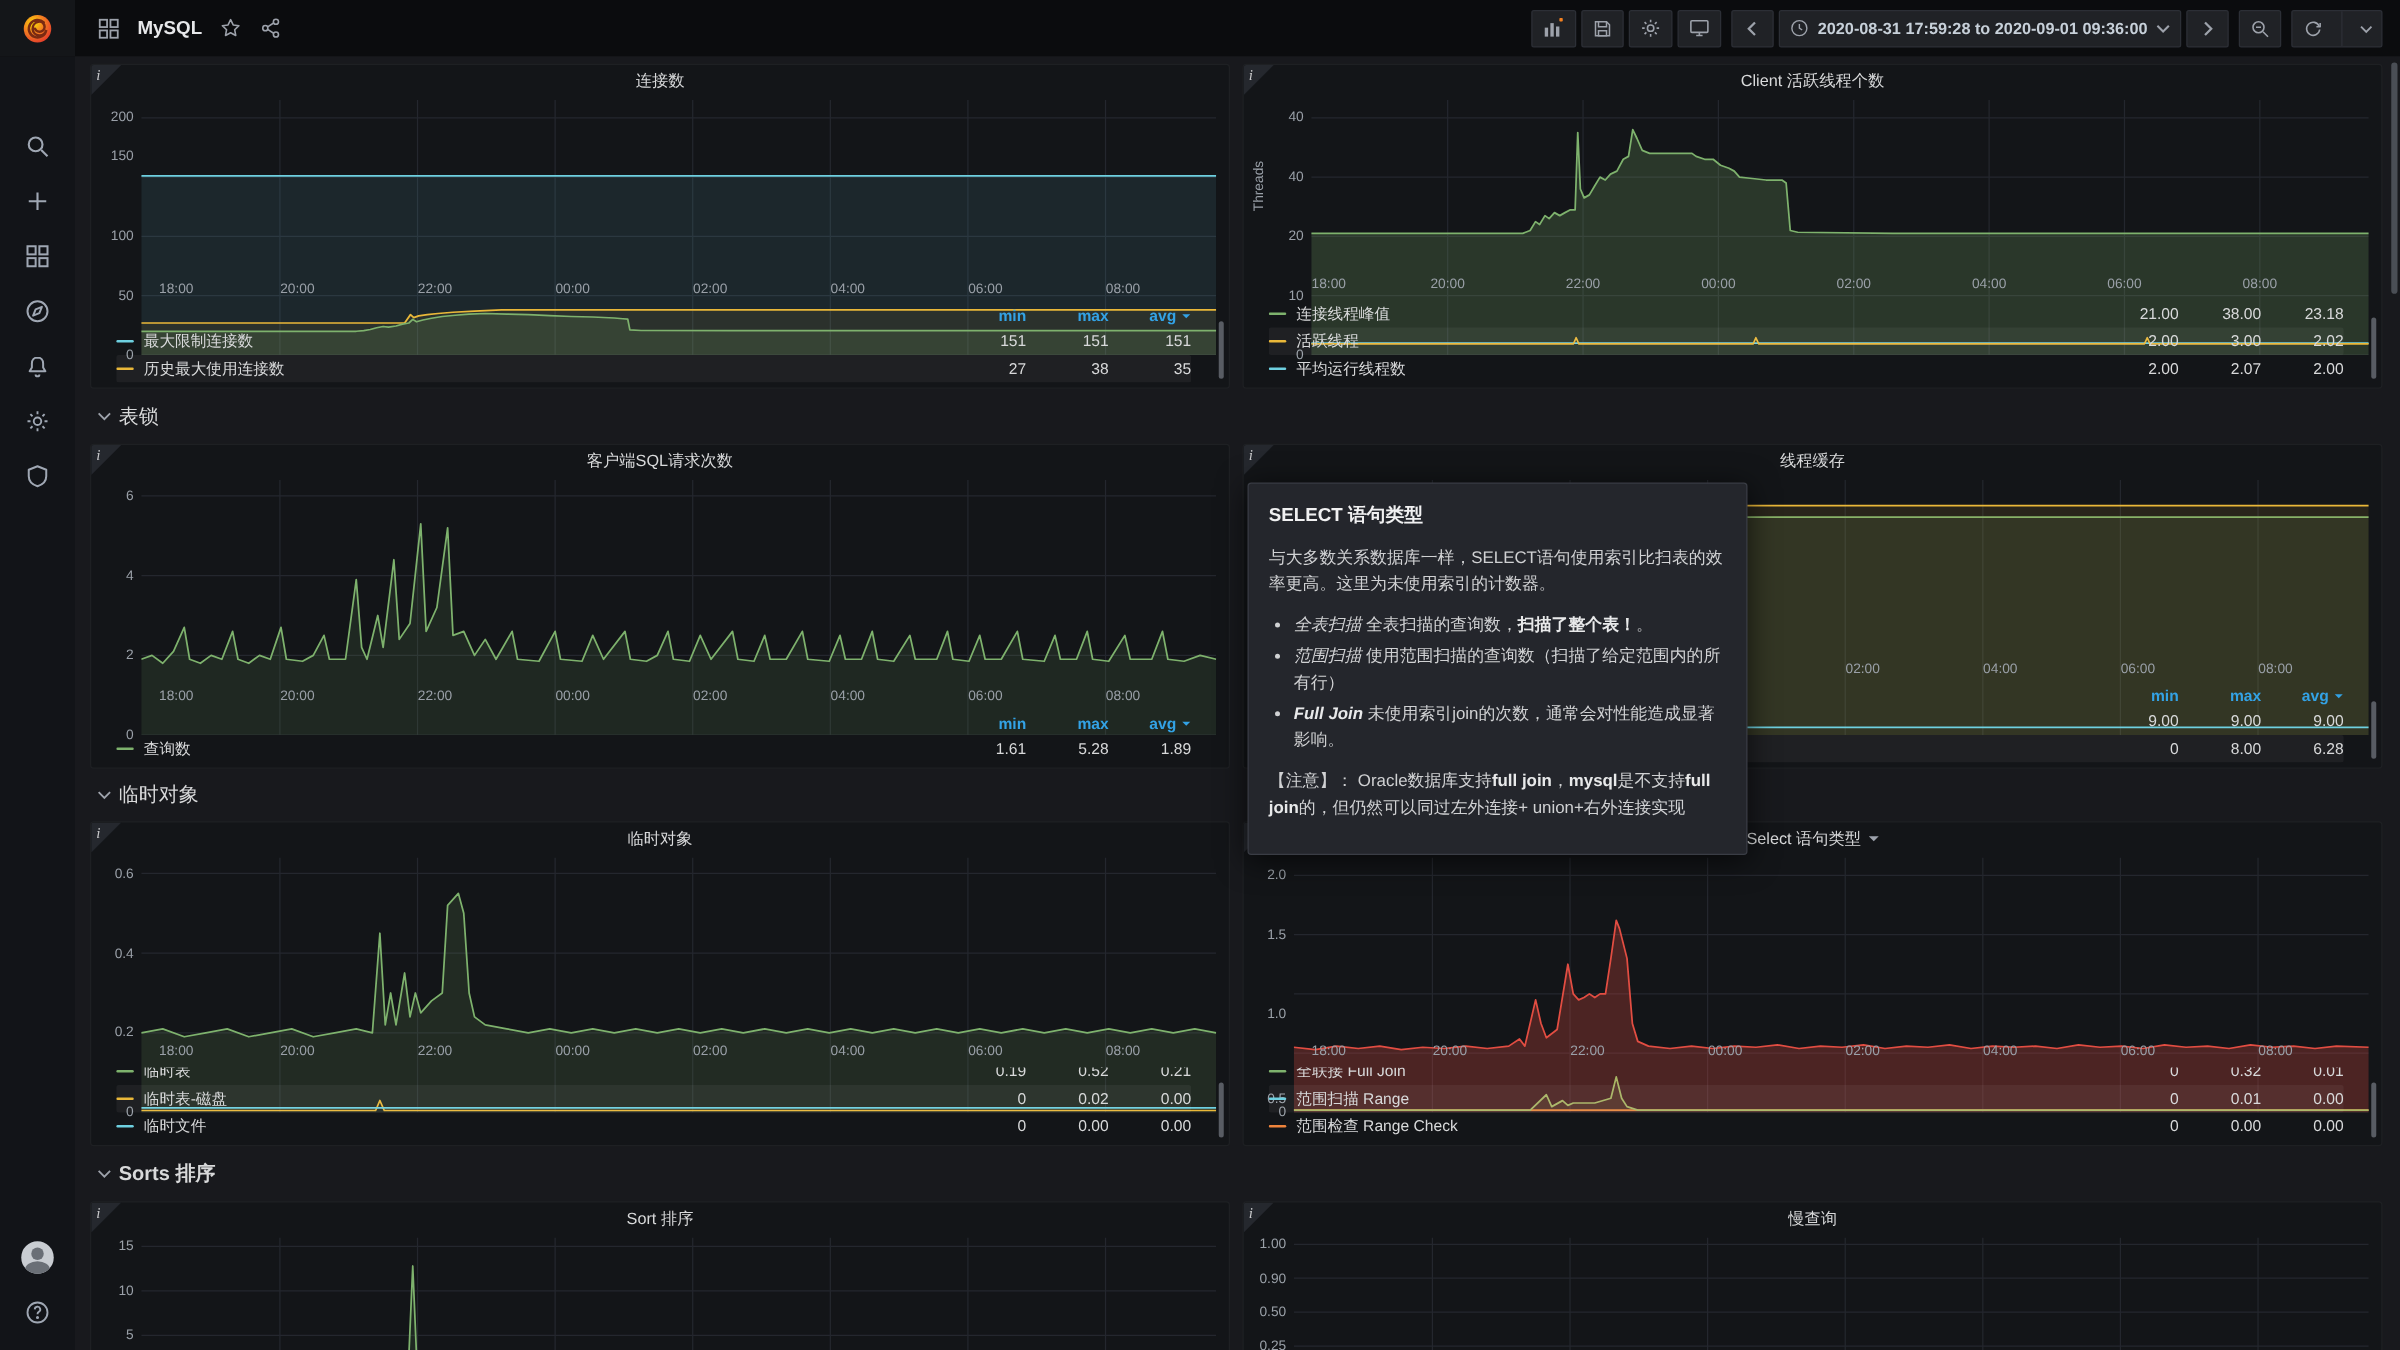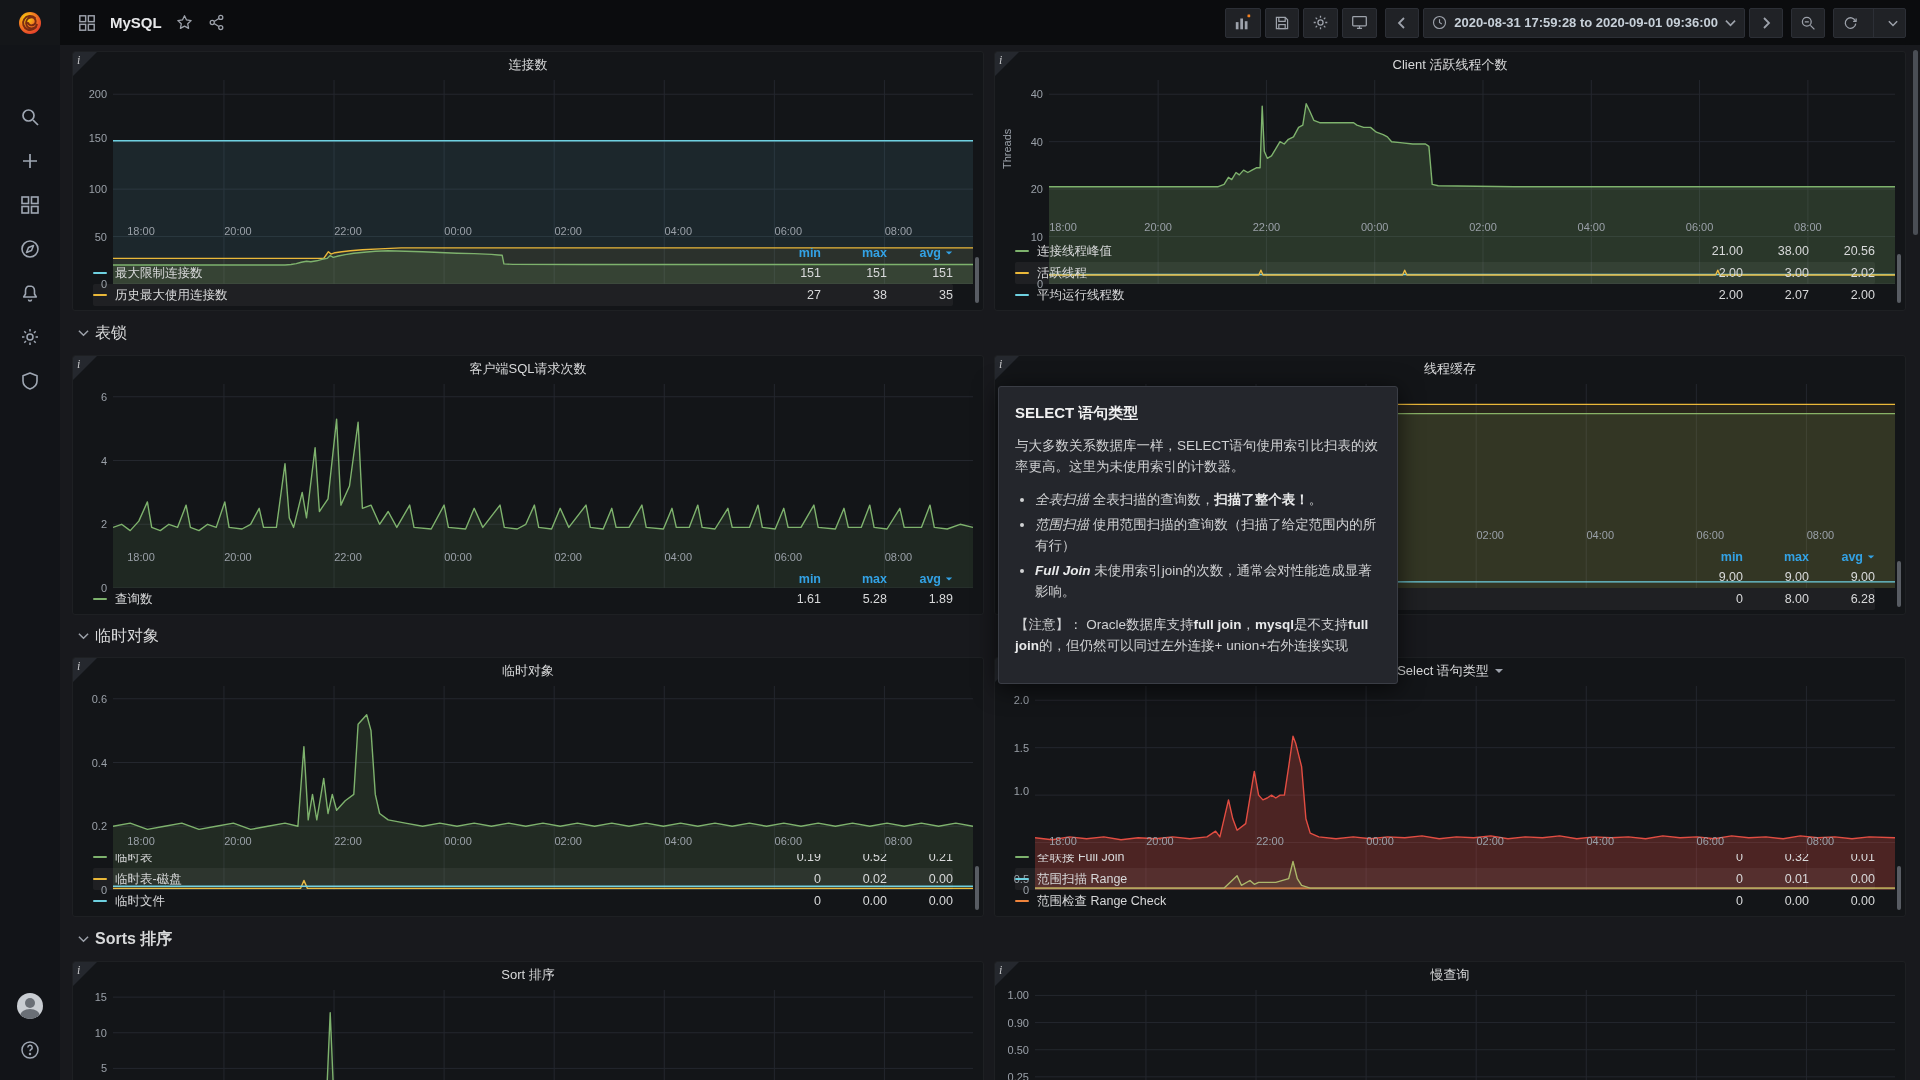--- a/index.html
+++ b/index.html
@@ -272,21 +272,21 @@
           <i>i</i>
         </div>
       <div class="panel-header">
         <span>连接数</span>
       </div>
       <div class="panel-body">
         <div class="ylabels">
             <span class="tick" style="top: 198px;">0</span>
             <span class="tick" style="top: 150.558px;">50</span>
             <span class="tick" style="top: 103.116px;">100</span>
-            <span class="tick" style="top: 52px;">150</span>
+            <span class="tick" style="top: 39px;">150</span>
             <span class="tick" style="top: 8.23256px;">200</span>
           </div>
         <div class="plot">
             <svg width="860" height="204">
               <line x1="0" x2="860" y1="204" y2="204" stroke="#24272e" stroke-width="1"></line>
               <line x1="0" x2="860" y1="156.5581395348837" y2="156.5581395348837" stroke="#24272e" stroke-width="1"></line>
               <line x1="0" x2="860" y1="109.11627906976744" y2="109.11627906976744" stroke="#24272e" stroke-width="1"></line>
               <line x1="0" x2="860" y1="61.67441860465115" y2="61.67441860465115" stroke="#24272e" stroke-width="1"></line>
               <line x1="0" x2="860" y1="14.232558139534888" y2="14.232558139534888" stroke="#24272e" stroke-width="1"></line>
               <line x1="110.94" x2="110.94" y1="0" y2="204" stroke="#24272e" stroke-width="1"></line>
@@ -389,21 +389,21 @@
           <span class="tick" style="left: 632.574px;">06:00</span>
           <span class="tick" style="left: 740.862px;">08:00</span>
         </div>
       <div class="legend">
           <div class="lg-rows">
             <div class="lg-row">
               <span class="lg-dash" style="background: rgb(126, 178, 109);"></span>
               <span class="lg-label">连接线程峰值</span>
               <span class="lg-val">21.00</span>
               <span class="lg-val">38.00</span>
-              <span class="lg-val">20.56</span>
+              <span class="lg-val">23.18</span>
             </div>
             <div class="lg-row hl">
               <span class="lg-dash" style="background: rgb(234, 184, 57);"></span>
               <span class="lg-label">活跃线程</span>
               <span class="lg-val">2.00</span>
               <span class="lg-val">3.00</span>
               <span class="lg-val">2.02</span>
             </div>
             <div class="lg-row">
               <span class="lg-dash" style="background: rgb(110, 208, 224);"></span>
@@ -632,21 +632,21 @@
           <i>i</i>
         </div>
       <div class="panel-header">
         <span>Select 语句类型</span>
         <span class="caret-down"></span>
       </div>
       <div class="panel-body">
         <div class="ylabels">
             <span class="tick" style="top: 198px;">0</span>
             <span class="tick" style="top: 147px; margin-top: 40px;">0.5</span>
-            <span class="tick" style="top: 99px;">1.0</span>
+            <span class="tick" style="top: 119px;">1.0</span>
             <span class="tick" style="top: 55.6744px;">1.5</span>
             <span class="tick" style="top: 8.23256px;">2.0</span>
           </div>
         <div class="plot">
             <svg width="860" height="204">
               <line x1="0" x2="860" y1="204" y2="204" stroke="#24272e" stroke-width="1"></line>
               <line x1="0" x2="860" y1="156.5581395348837" y2="156.5581395348837" stroke="#24272e" stroke-width="1"></line>
               <line x1="0" x2="860" y1="109.11627906976744" y2="109.11627906976744" stroke="#24272e" stroke-width="1"></line>
               <line x1="0" x2="860" y1="61.67441860465115" y2="61.67441860465115" stroke="#24272e" stroke-width="1"></line>
               <line x1="0" x2="860" y1="14.232558139534888" y2="14.232558139534888" stroke="#24272e" stroke-width="1"></line>

